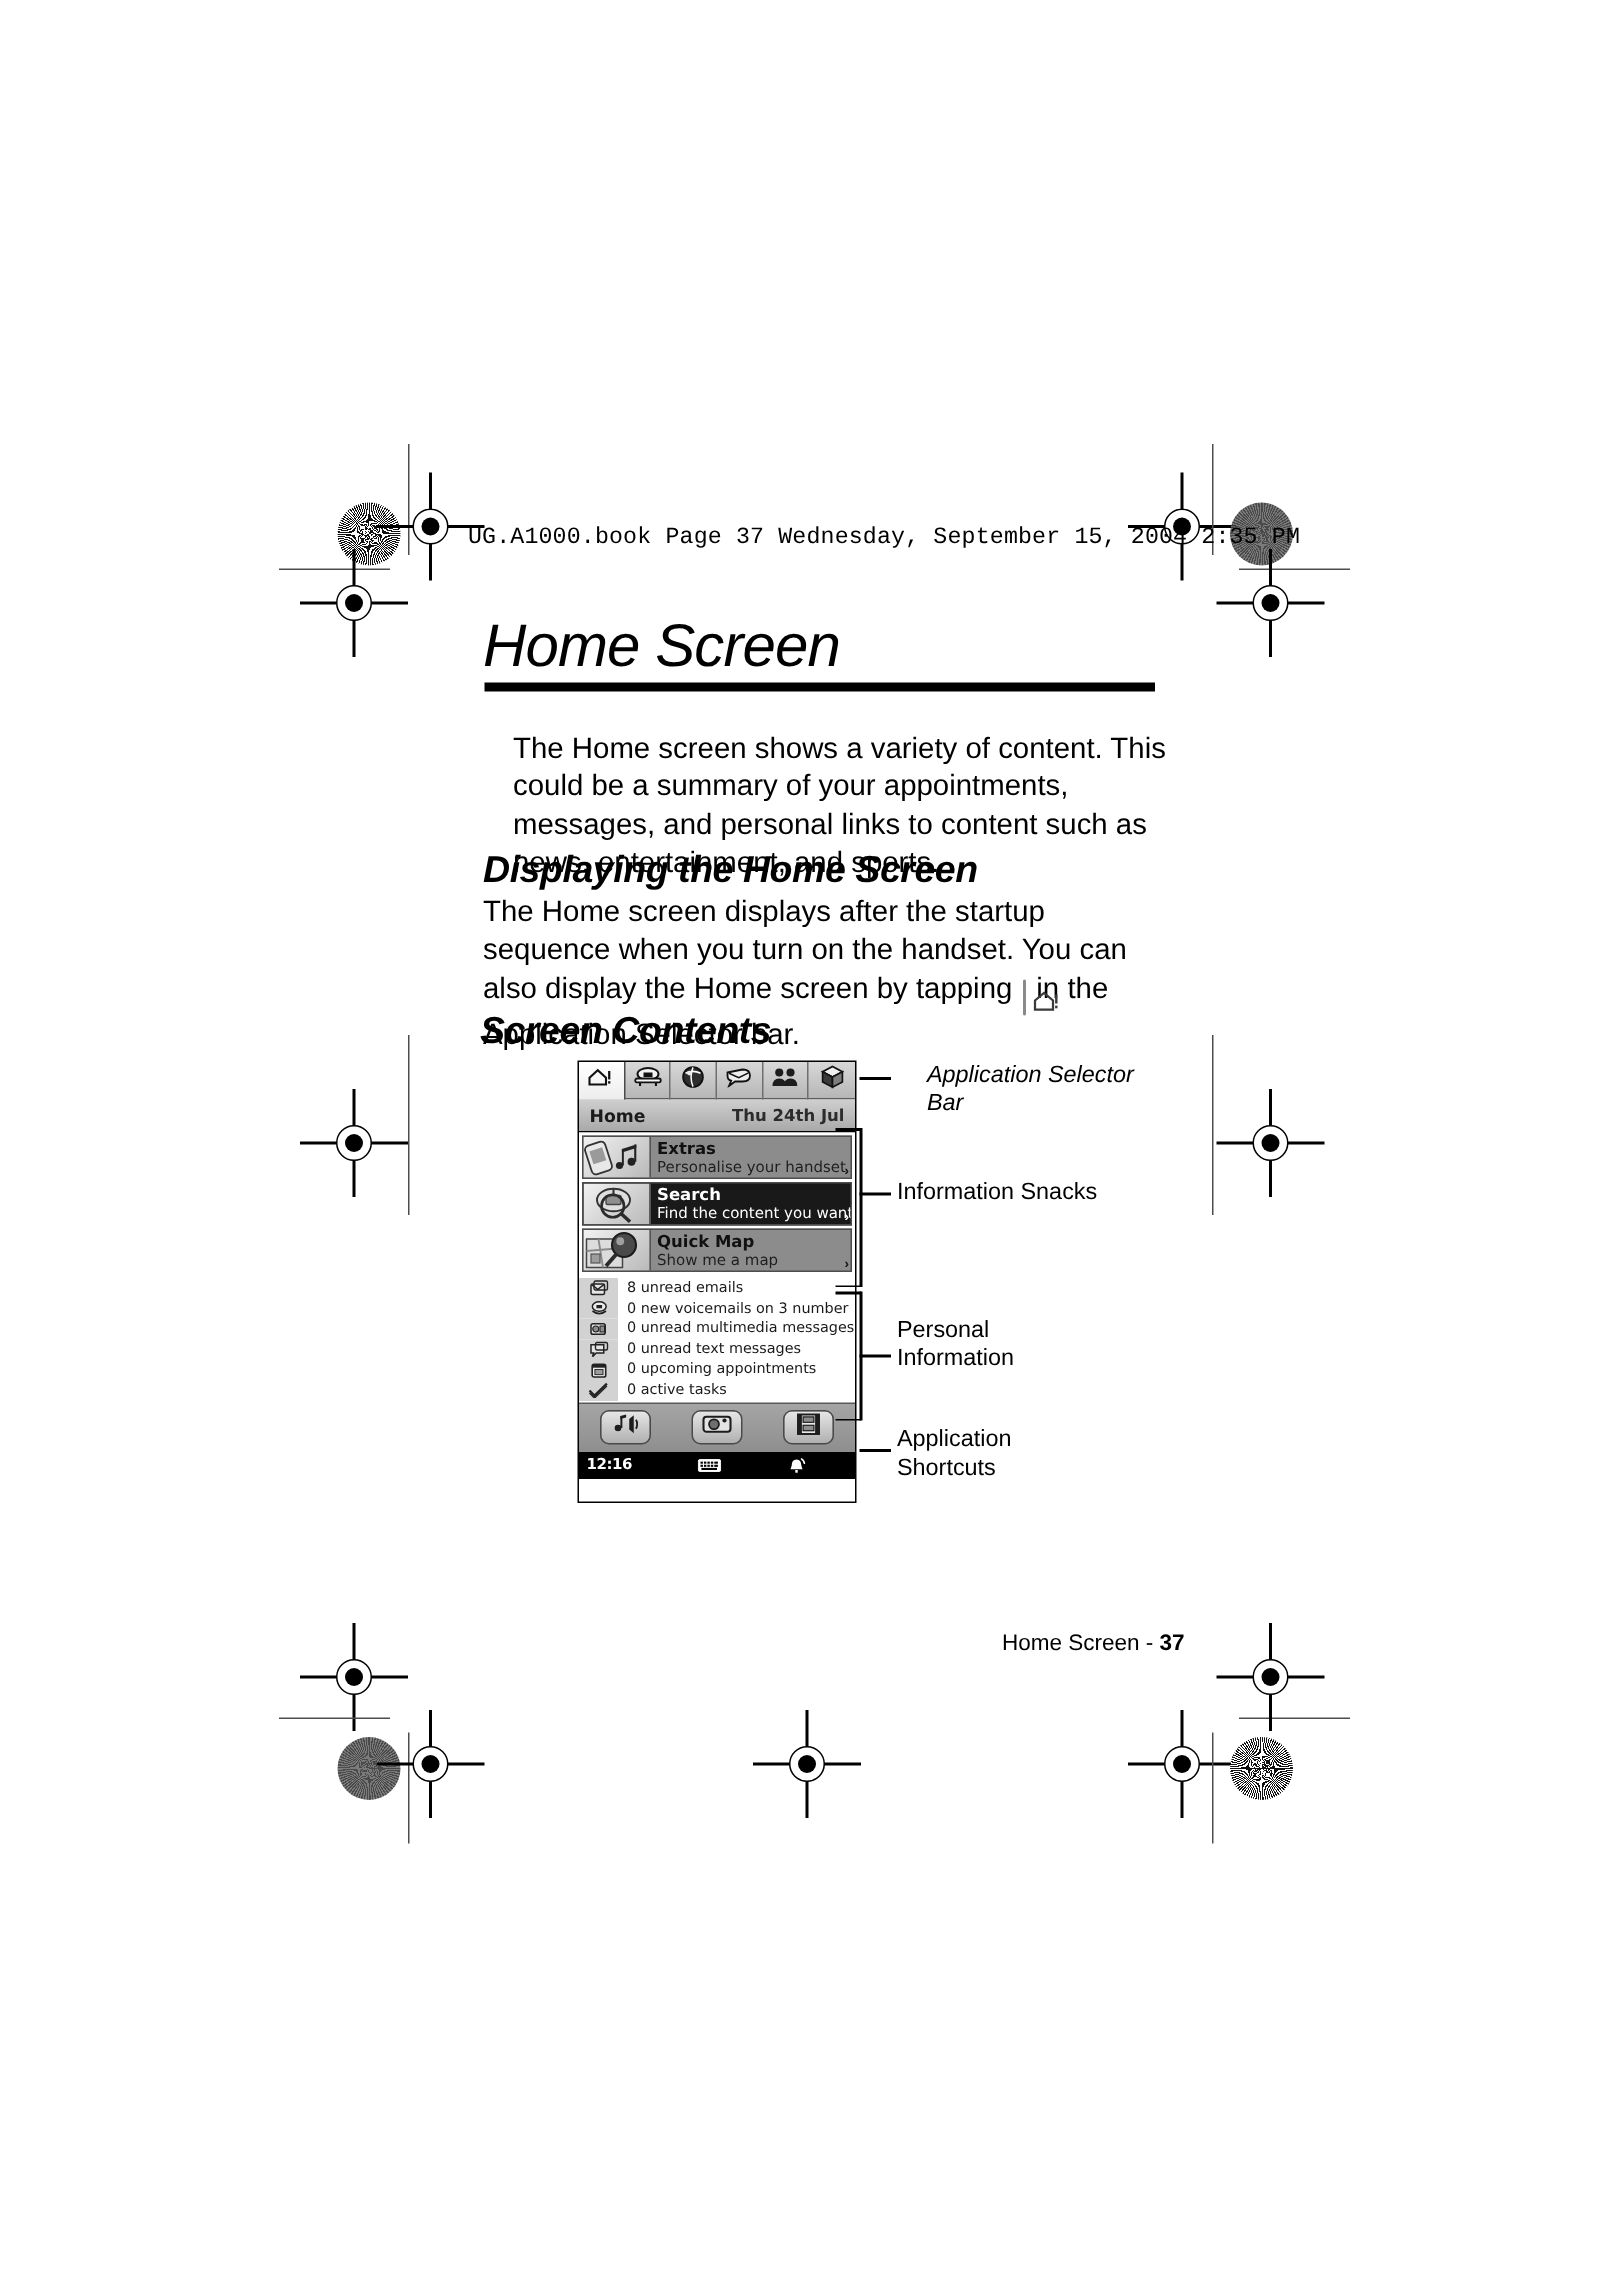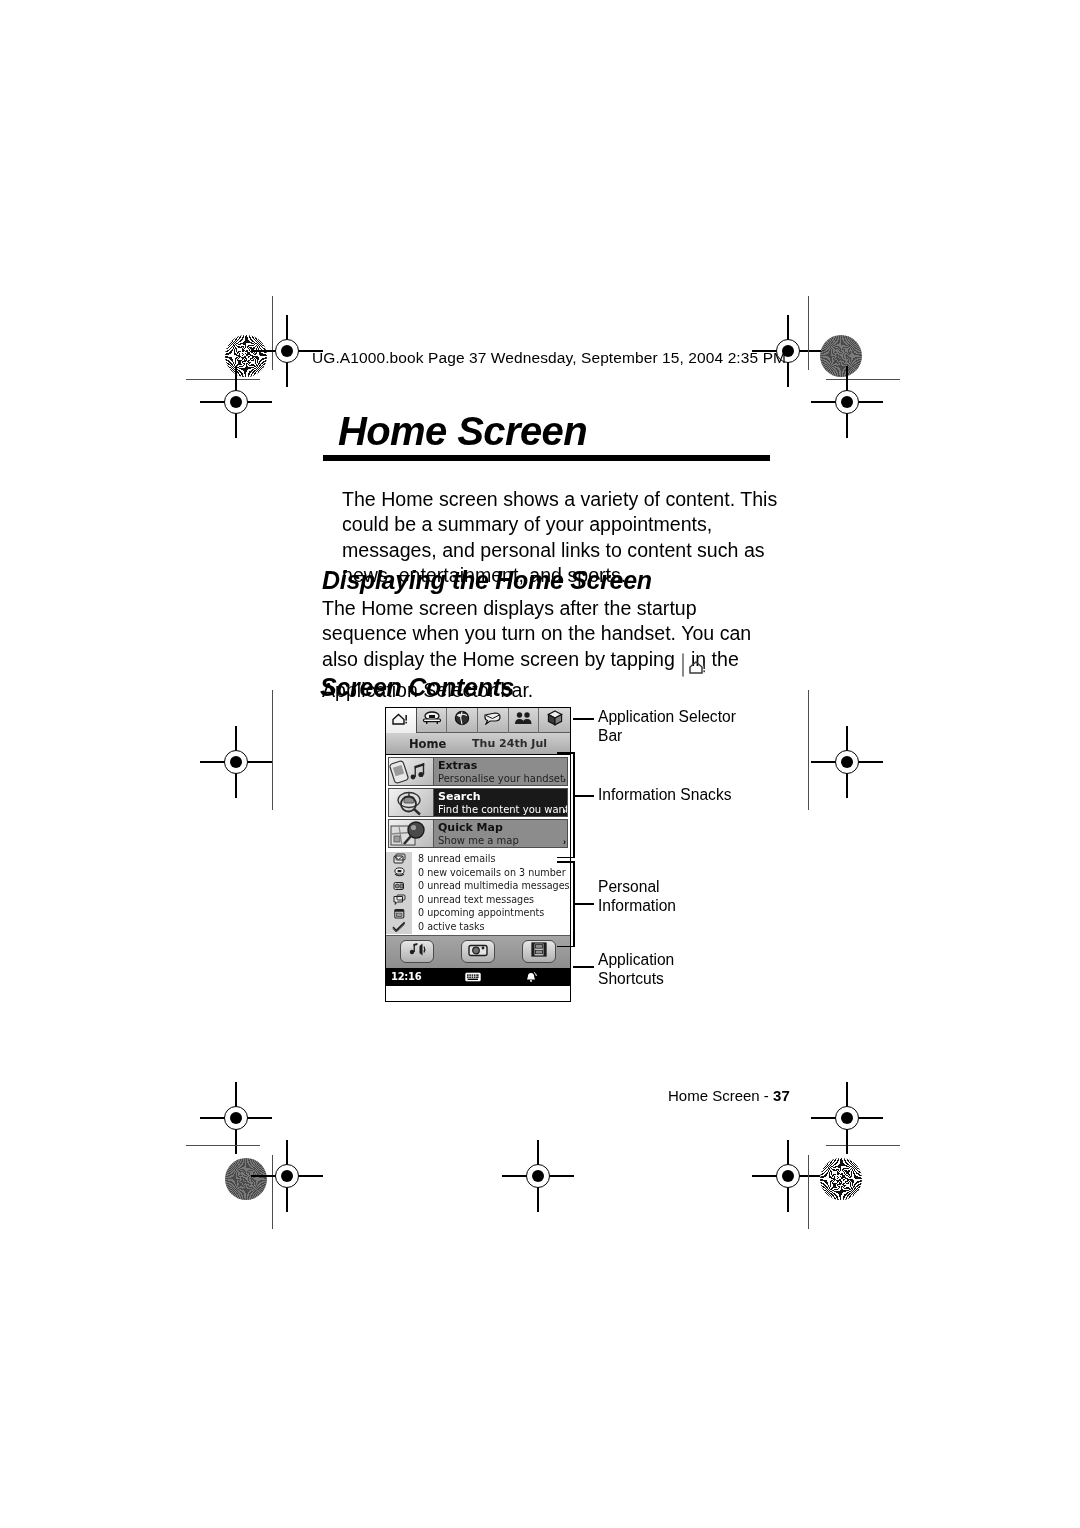--- a/index.html
+++ b/index.html
@@ -42,27 +42,27 @@
     opacity:.92;
   }
   .cropline { position:absolute; background:#000; }
   .cropline.h { height:1.3px; }
   .cropline.v { width:1.3px; }
   .cropline.grey { background:#4d4d4d; }
 
   
   .filestamp {
     position:absolute; left:312px; top:349px;
-    font-family:Liberation Sans, sans-serif;
+    font-family:Liberation Mono, monospace;
     font-size:15.5px; letter-spacing:.1px; color:#000; white-space:nowrap;text-align:right;
   }
 
   .page-title {
-    position:absolute; left:338px; top:409px;
-    font-size:40px; font-weight:bold; font-style:italic;
+    position:absolute; left:322px; top:409px;
+    font-size:40px; font-weight:normal; font-style:italic;
     letter-spacing:-.6px;
   }
   .title-rule {
     position:absolute; left:323px; top:455px; width:447px; height:5.5px; background:#000;
   }
 
   .body-p {
     position:absolute;
     font-size:19.6px; line-height:25.4px; color:#000;
   }
@@ -109,21 +109,21 @@
     border-right:1px solid #6f6f6f; box-sizing:border-box;
   }
   .appbar .tab.active {
     background:linear-gradient(#ffffff,#ededed);
     border-right:1px solid #4a4a4a;
   }
   .appbar .tab:last-child { border-right:none; }
 
   .titlebar {
     height:22px; display:flex; align-items:center; justify-content:space-between;
-    padding:0 23px; box-sizing:border-box;
+    padding:0 7px; box-sizing:border-box;
     background:linear-gradient(#cfcfcf,#a9a9a9);
     border-bottom:1.4px solid #000;
     font-size:11.5px; font-weight:bold; color:#1a1a1a;
     font-family:"DejaVu Sans", sans-serif;
     text-align:right;
   }
   .titlebar .date { font-size:11px; color:#2c2c2c; }
 
   .snacks { padding:2px 0 0 0; background:#fff; }
   .snack {
@@ -596,21 +596,21 @@
           <rect x=".6" y="1.4" width="14" height="7" rx="1" fill="none" stroke="#fff" stroke-width="1.3"></rect>
           <rect x="15" y="3.4" width="1.6" height="3" fill="#fff"></rect>
           <rect x="2.4" y="3" width="3" height="3.8" fill="#fff"></rect>
           <rect x="6.4" y="3" width="3" height="3.8" fill="#fff"></rect>
         </svg>
     </span>
   </div>
 </div>
 
 <div class="leader h" style="left:573px; top:718px; width:21px;"></div>
-<div class="callout-label" style="left:598px; top:708px; width:150px;">
+<div class="callout-label" style="left:618px; top:708px; width:150px;font-style:italic;">
   <div>Application Selector</div>
   <div>Bar</div>
 </div>
 
 <div class="leader v" style="left:573px; top:752px; height:106px;"></div>
 <div class="leader h" style="left:557px; top:752px; width:17px;"></div>
 <div class="leader h" style="left:557px; top:856.5px; width:17px;"></div>
 <div class="leader h" style="left:573px; top:795px; width:21px;"></div>
 <div class="callout-label" style="left:598px; top:786px; width:150px;">
   <div>Information Snacks</div>

